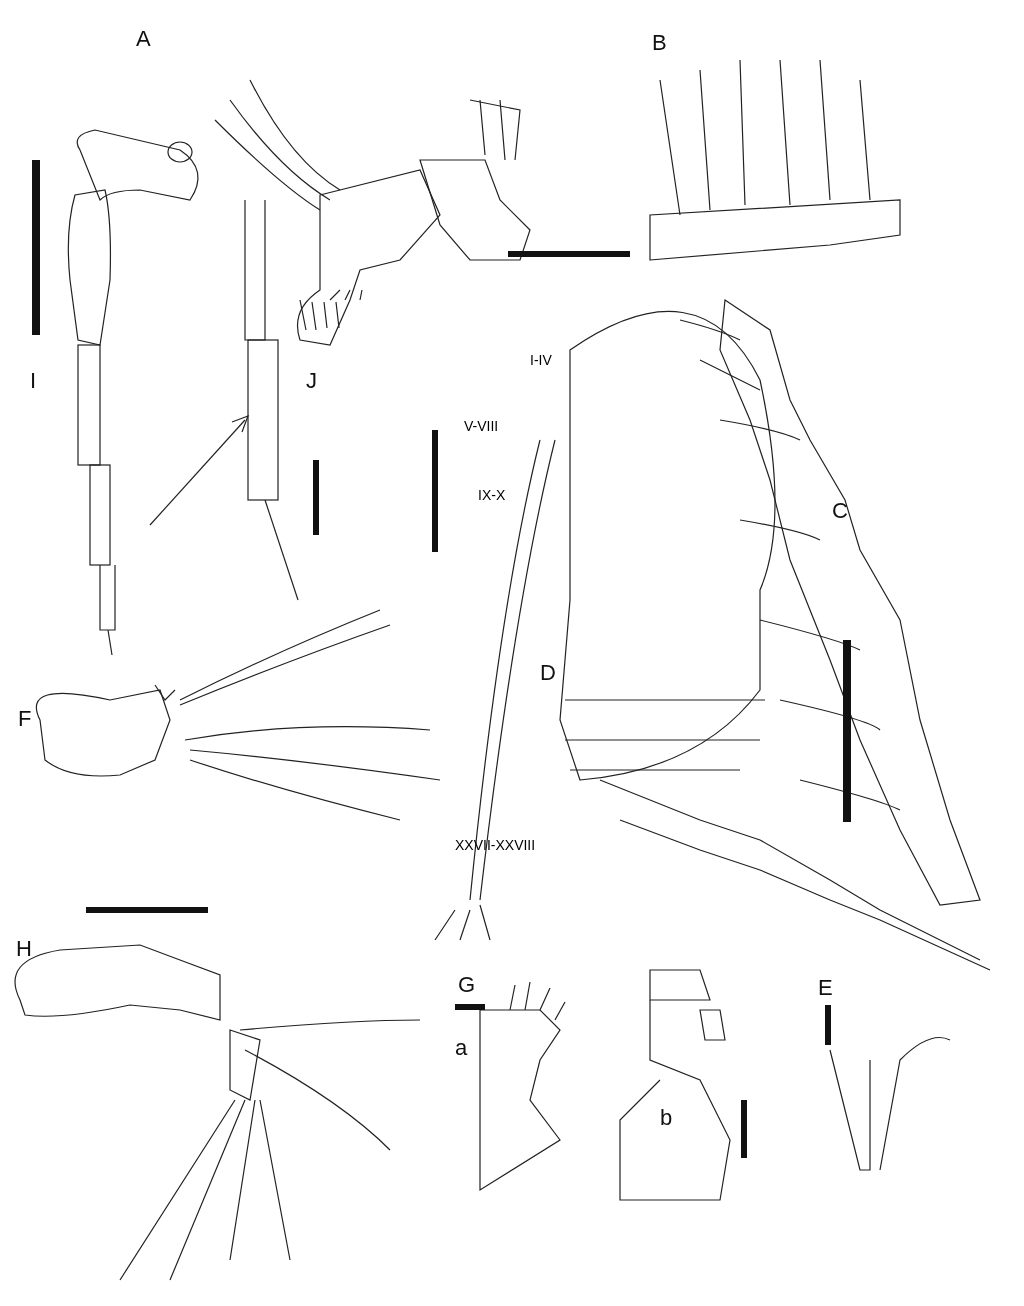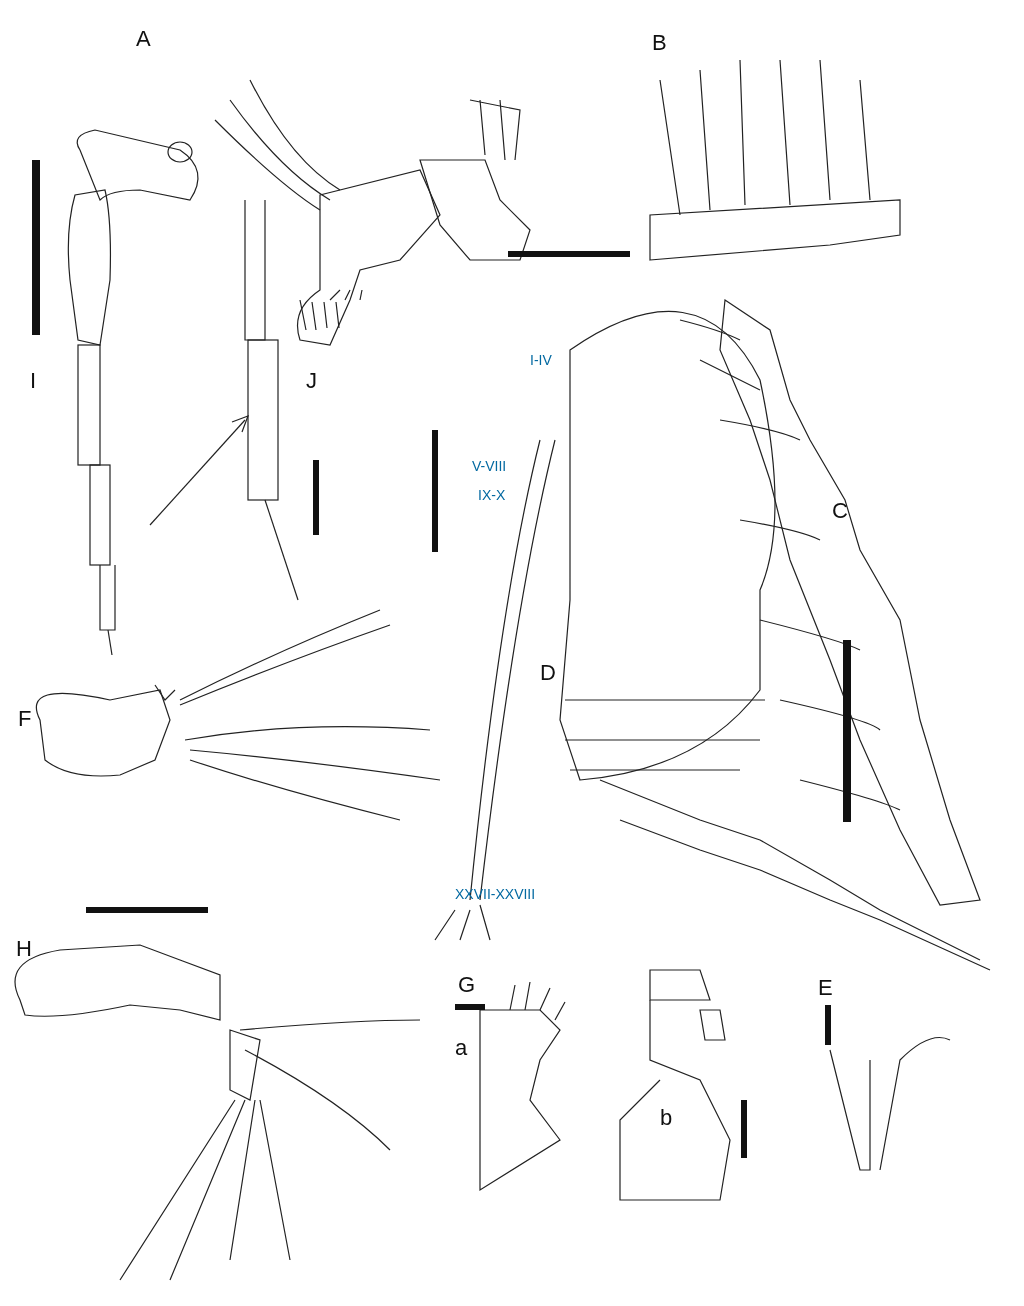--- a/index.html
+++ b/index.html
@@ -1,19 +1,19 @@
 <!DOCTYPE html>
 <html><head>
 <meta charset="utf-8">
 <style>
   html, body { margin:0; padding:0; background:#fff; }
   body { width:1024px; height:1306px; position:relative; overflow:hidden;
          font-family:"Liberation Sans", sans-serif; color:#111; }
   .lbl { position:absolute; font-size:22px; color:#111; }
-  .small { position:absolute; font-size:14px; color:#0369a1; }
+  .small { position:absolute; font-size:14px; color:#000000; }
   .bar { position:absolute; background:#111; }
   svg.plate { position:absolute; left:0; top:0; }
   svg.plate path, svg.plate ellipse, svg.plate line, svg.plate polyline, svg.plate rect { fill:none; stroke:#222; stroke-width:1.2; }
 </style>
 </head>
 <body>
 
 <svg class="plate" width="1024" height="1306">
 
   <g>
@@ -102,15 +102,15 @@
 <span class="lbl" style="left:832px;top:498px;">C</span>
 <span class="lbl" style="left:540px;top:660px;">D</span>
 <span class="lbl" style="left:18px;top:706px;">F</span>
 <span class="lbl" style="left:16px;top:936px;">H</span>
 <span class="lbl" style="left:458px;top:972px;">G</span>
 <span class="lbl" style="left:818px;top:975px;">E</span>
 <span class="lbl" style="left:455px;top:1035px;">a</span>
 <span class="lbl" style="left:660px;top:1105px;">b</span>
 
 <span class="small" style="left:530px;top:352px;">I-IV</span>
-<span class="small" style="left:464px;top:458px;margin-left:8px;">V-VIII</span>
+<span class="small" style="left:464px;top:418px;">V-VIII</span>
 <span class="small" style="left:478px;top:487px;">IX-X</span>
-<span class="small" style="left:455px;top:886px;">XXVII-XXVIII</span>
+<span class="small" style="left:455px;top:837px;">XXVII-XXVIII</span>
 
 </body></html>

